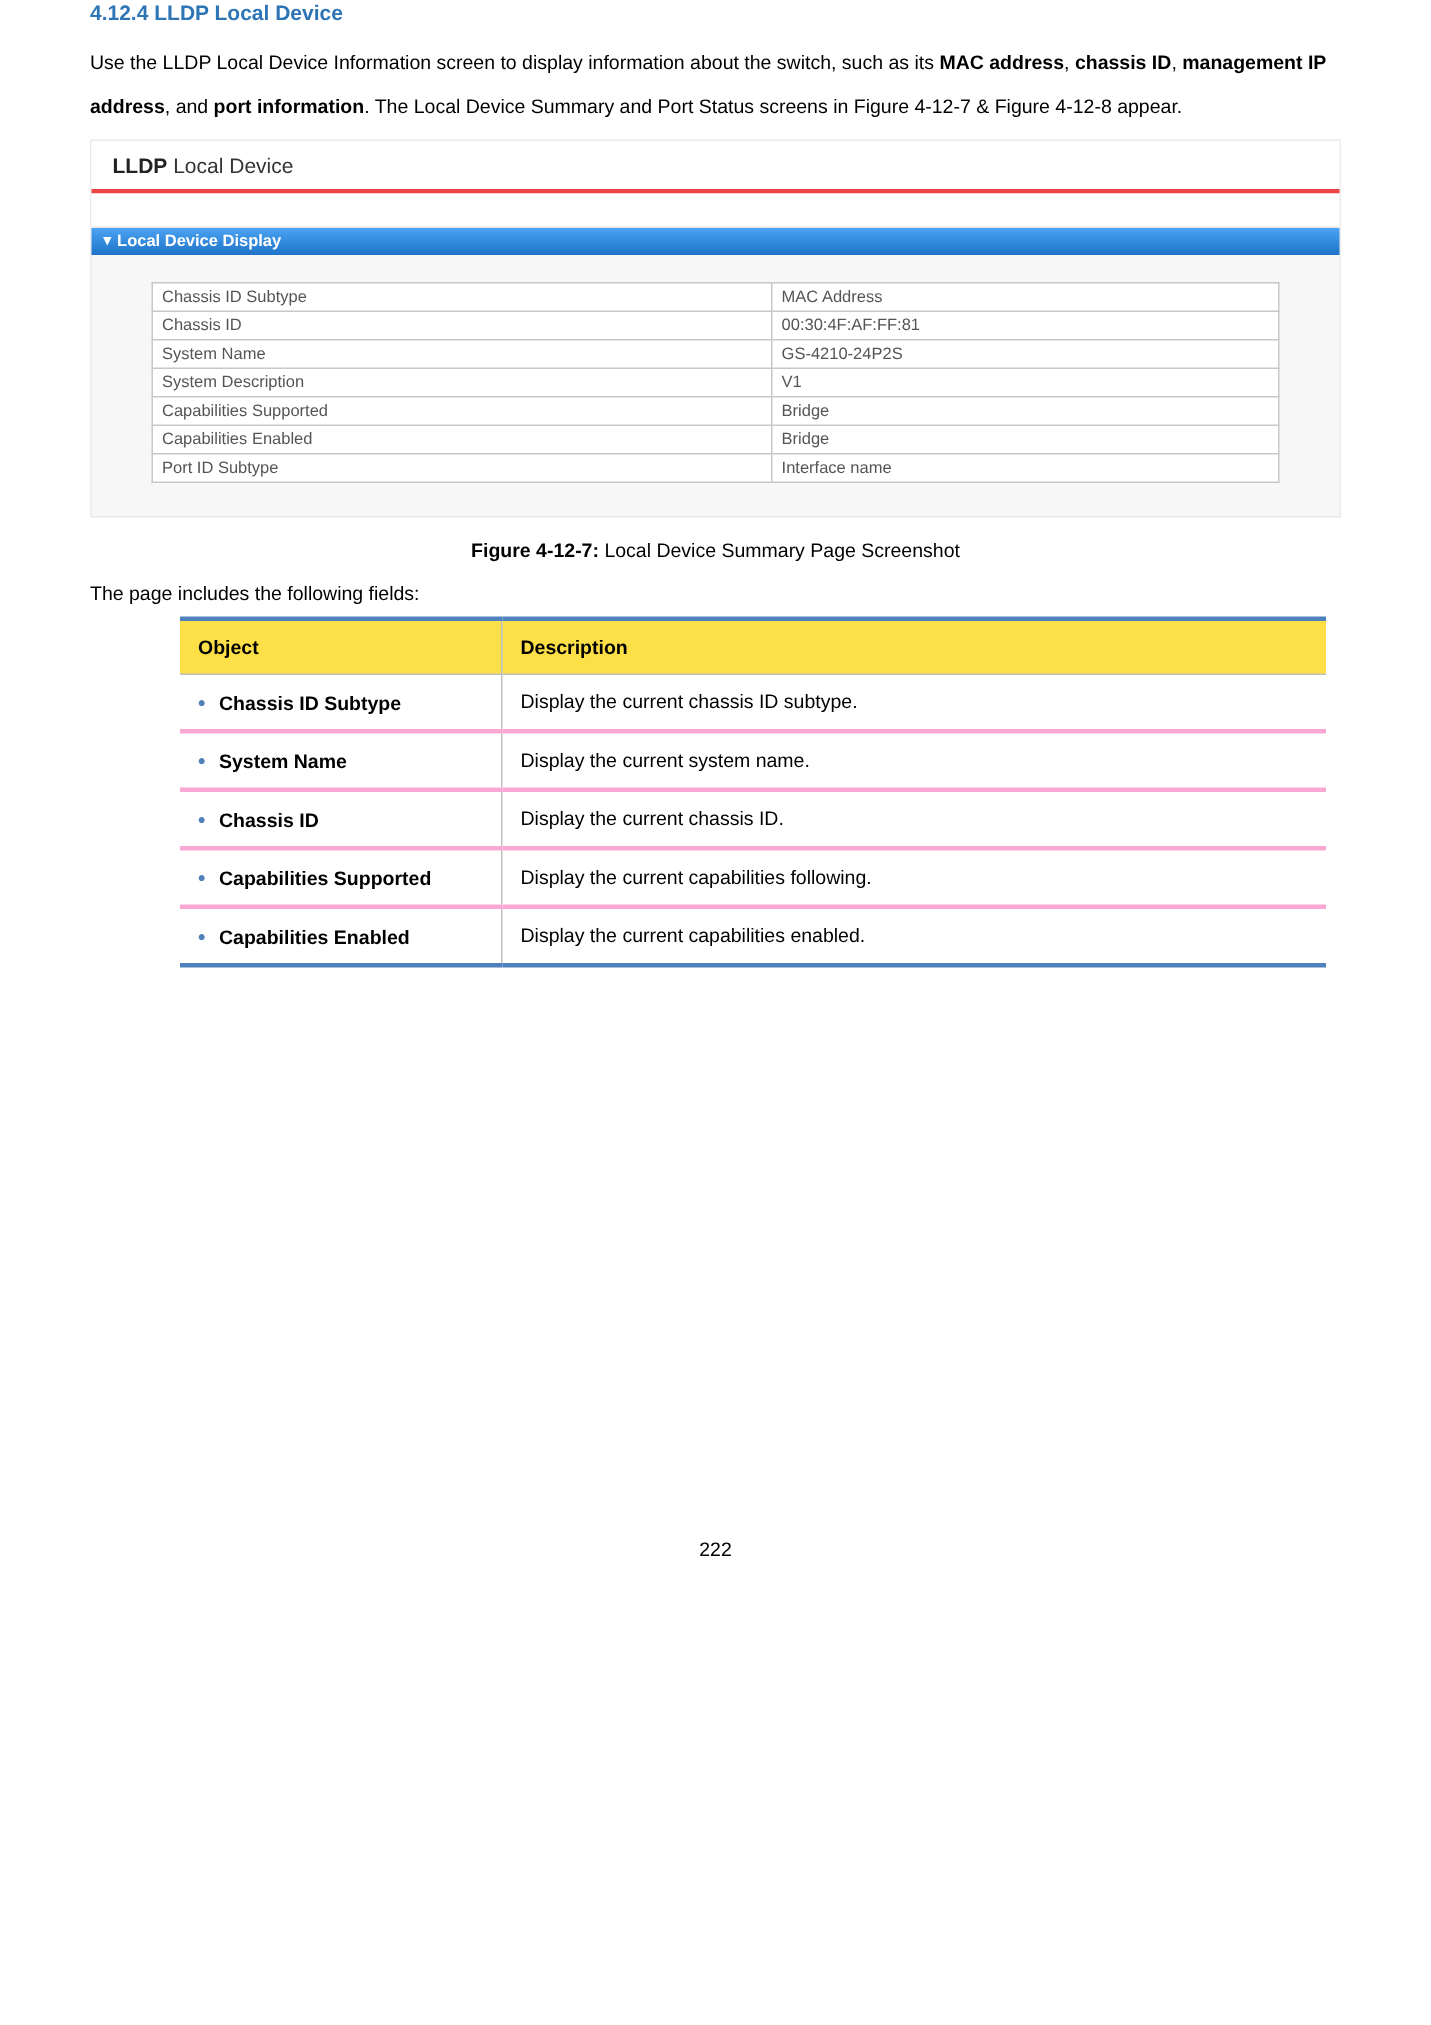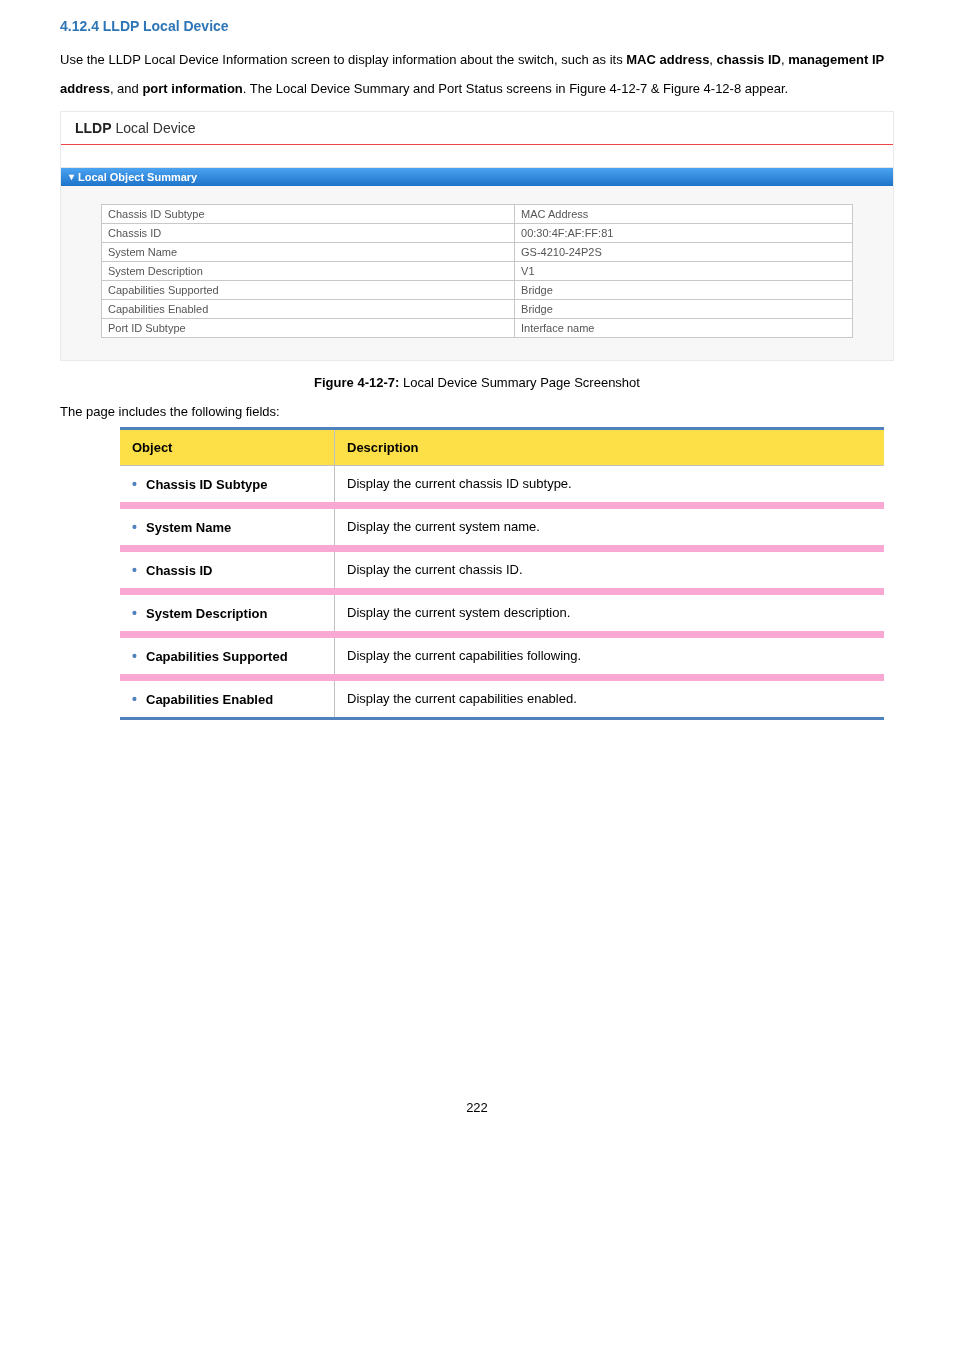--- a/index.html
+++ b/index.html
@@ -13,39 +13,38 @@
   .page {
     width: 954px;
     margin: 0 auto;
     padding: 0 60px;
     box-sizing: border-box;
   }
   .section-heading {
     color: #2E75B6;
     font-weight: bold;
     font-size: 14px;
-    margin-top: 18px;
     margin-bottom: 12px;
   }
   .body-text {
     line-height: 2.2;
     margin-bottom: 8px;
   }
   .bold { font-weight: bold; }
   .link { color: #000000; }
   
   .screenshot {
     border: 1px solid #EAEAEA;
     background: #F7F7F7;
     margin-top: 4px;
     margin-bottom: 10px;
   }
   .lldp-title-bar {
     background: #FFFFFF;
-    border-bottom: 1px solid #ef4444;
+    border-bottom: 3px solid #ef4444;
     padding: 8px 14px;
     font-weight: bold;
     font-size: 14px;
     color: #222;
   }
   .lldp-title-bar .light { font-weight: normal; color: #333; }
   .spacer-bar {
     height: 22px;
     background: #FFFFFF;
     border-bottom: 1px solid #E5E5E5;
@@ -103,21 +102,21 @@
     padding: 10px 12px;
     text-align: left;
     font-weight: bold;
     color: #000;
   }
   .fields-table thead th:first-child {
     border-right: 1px solid #C0C0C0;
     width: 190px;
   }
   .fields-table tbody td {
-    border-bottom: 7px solid #f9a8d4;
+    border-bottom: 3px solid #f9a8d4;
     padding: 10px 12px;
     vertical-align: top;
   }
   .fields-table tbody td:first-child {
     border-right: 1px solid #C0C0C0;
     font-weight: bold;
   }
   .fields-table tbody td:first-child .bullet {
     color: #4F81BD;
     font-size: 14px;
@@ -144,21 +143,21 @@
     <span>Use the LLDP Local Device Information screen to display information about the switch, such as its </span><span class="bold">MAC address</span><span>, </span><span class="bold">chassis ID</span><span>, </span><span class="bold">management IP address</span><span>, and </span><span class="bold">port information</span><span>. The Local Device Summary and Port Status screens in </span><span class="link">Figure 4-12-7</span><span> &amp; </span><span class="link">Figure 4-12-8</span><span> appear.</span>
   </div>
 
   <div class="screenshot">
     <div class="lldp-title-bar">
       <span>LLDP</span><span class="light"> Local Device</span>
     </div>
     <div class="spacer-bar"></div>
     <div class="section-header">
       <span class="chev">▾</span>
-      <span>Local Object Summary</span>
+      <span>Local Device Display</span>
     </div>
     <table class="summary-table">
       <tbody>
         <tr>
             <td>Chassis ID Subtype</td>
             <td>MAC Address</td>
           </tr>
         <tr>
             <td>Chassis ID</td>
             <td>00:30:4F:AF:FF:81</td>
@@ -208,24 +207,20 @@
         </tr>
         <tr>
           <td><span class="bullet">•</span><span>System Name</span></td>
           <td>Display the current system name.</td>
         </tr>
         <tr>
           <td><span class="bullet">•</span><span>Chassis ID</span></td>
           <td>Display the current chassis ID.</td>
         </tr>
         <tr>
-          <td><span class="bullet">•</span><span>System Description</span></td>
-          <td>Display the current system description.</td>
-        </tr>
-        <tr>
           <td><span class="bullet">•</span><span>Capabilities Supported</span></td>
           <td>Display the current capabilities following.</td>
         </tr>
         <tr>
           <td><span class="bullet">•</span><span>Capabilities Enabled</span></td>
           <td>Display the current capabilities enabled.</td>
         </tr>
       </tbody>
     </table>
   </div>

